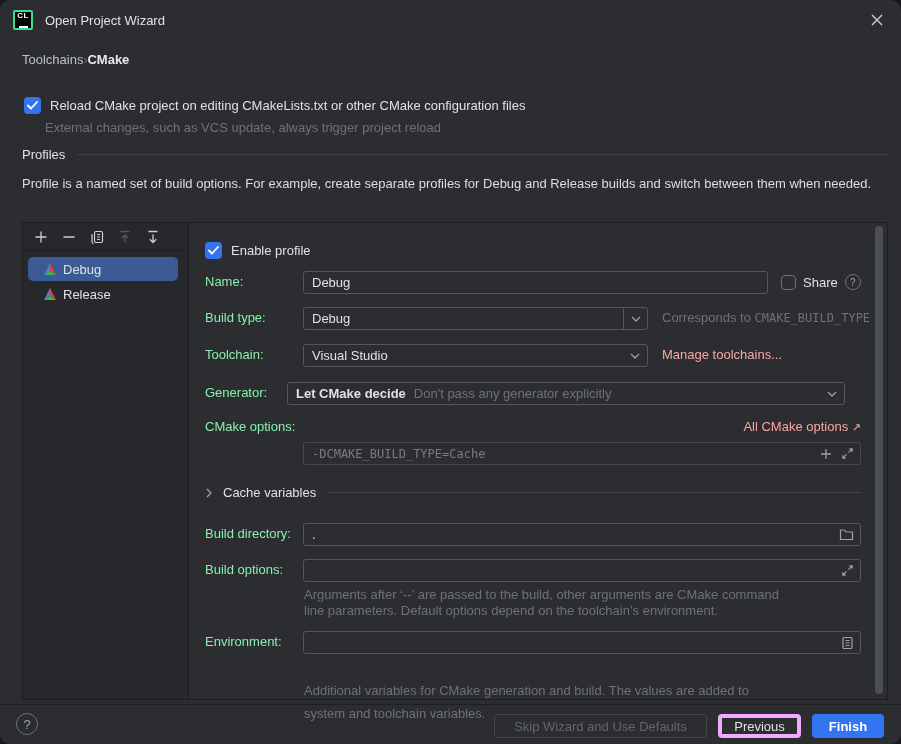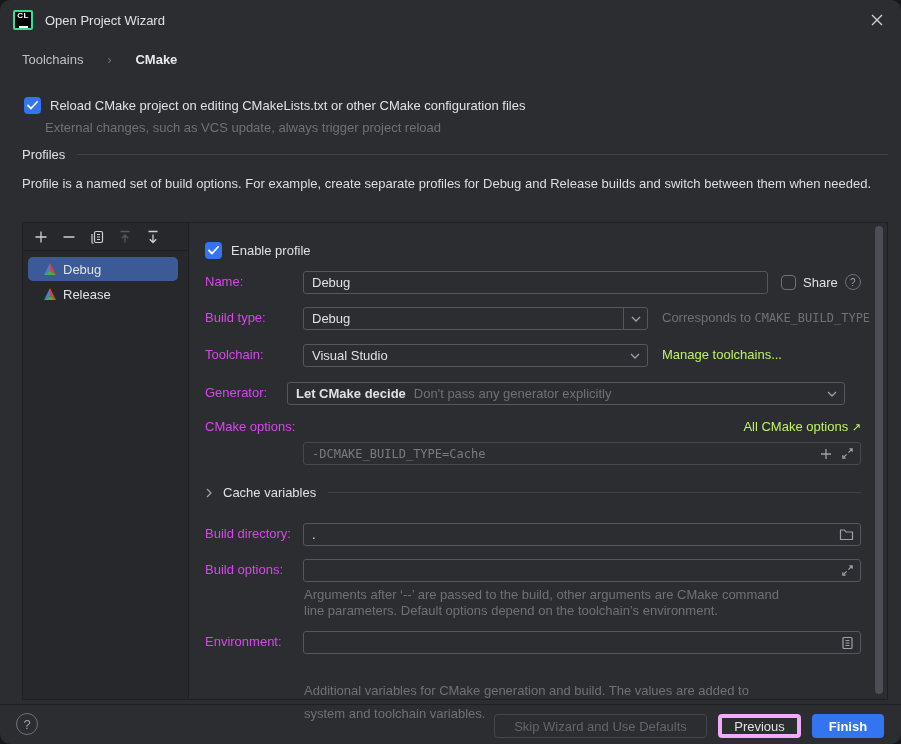--- a/index.html
+++ b/index.html
@@ -11,21 +11,21 @@
   .mono{font-family:"DejaVu Sans Mono","Liberation Mono",monospace;}
   
   .titlebar{position:absolute;left:0;top:0;width:100%;height:40px;display:flex;align-items:center;}
   .applogo{width:20px;height:20px;margin-left:13px;background:#000;border:2px solid #3edc91;border-radius:2px;
     display:flex;flex-direction:column;align-items:center;justify-content:space-between;box-sizing:border-box;}
   .applogo .cl{color:#fff;font-weight:bold;font-size:8px;line-height:8px;letter-spacing:.5px;}
   .applogo .bar{width:9px;height:2px;background:#fff;margin-top:2px;}
   .wintitle{margin-left:12px;color:#dfe1e5;}
   .closebtn{position:absolute;right:8px;top:4px;width:32px;height:32px;display:flex;align-items:center;justify-content:center;border-radius:4px;}
   
-  .breadcrumb{position:absolute;left:22px;top:52px;display:flex;align-items:center;gap:24px;}
+  .breadcrumb{position:absolute;left:22px;top:52px;display:flex;align-items:center;gap:0;}
   .breadcrumb .crumb{color:#bcc0c7;}
   .breadcrumb .sep{color:#6e7277;font-size:12px;}
   .breadcrumb .crumb.current{color:#e8eaed;font-weight:bold;}
   
   .cb{width:17px;height:17px;border-radius:4px;box-sizing:border-box;flex:none;}
   .cb.checked{background:#3574f0;display:flex;align-items:center;justify-content:center;}
   .cb.empty{border:1.5px solid #6e7277;background:transparent;}
   .cbrow{display:flex;align-items:center;gap:9px;}
   
   .reload-row{position:absolute;left:24px;top:97px;}
@@ -36,27 +36,27 @@
   
   .panel{position:absolute;left:22px;top:222px;width:866px;height:478px;border:1px solid #1e1f22;box-sizing:border-box;background:#2b2d30;}
   .listcol{position:absolute;left:0;top:0;width:166px;height:100%;background:#26282b;border-right:1px solid #1e1f22;box-sizing:border-box;}
   .listtoolbar{height:28px;border-bottom:1px solid #1e1f22;display:flex;align-items:center;padding-left:9px;gap:10px;box-sizing:border-box;}
   .tbtn{width:18px;height:18px;display:flex;align-items:center;justify-content:center;border-radius:3px;}
   .plist{padding-top:5px;}
   .pitem{height:24px;display:flex;align-items:center;gap:6px;padding-left:15px;margin:1px 10px 1px 5px;border-radius:5px;}
   .pitem.selected{background:#3c5a96;}
   
   .detail{position:absolute;left:167px;top:0;width:697px;height:100%;}
-  .flabel{position:absolute;left:15px;color:#d946ef;}
+  .flabel{position:absolute;left:15px;color:#86efac;}
   .field{position:absolute;height:23px;box-sizing:border-box;border:1px solid #54575d;border-radius:3px;
     display:flex;align-items:center;padding:0 6px 0 8px;background:#2b2d30;color:#dfe1e5;}
   .field .grow{flex:1;}
   .combo-seg{width:24px;height:23px;margin:-1px -7px -1px 0;border-left:1px solid #54575d;display:flex;align-items:center;justify-content:center;}
   .hinttext{color:#6e7277;}
-  .link{color:#bef264;}
+  .link{color:#fca5a5;}
   .scrollbar{position:absolute;left:852px;top:3px;width:8px;height:468px;background:#4b4e54;border-radius:4px;}
   .iconbtn{display:flex;align-items:center;justify-content:center;}
   .helpcircle{width:16px;height:16px;border:1.2px solid #6e7277;border-radius:50%;color:#9da0a8;
     display:flex;align-items:center;justify-content:center;font-size:10px;box-sizing:border-box;}
   
   .footer{position:absolute;left:0;top:704px;width:100%;height:40px;border-top:1px solid #1e1f22;box-sizing:border-box;}
   .footer .helpcircle{position:absolute;left:16px;top:8px;width:22px;height:22px;font-size:13px;}
   .btn{position:absolute;top:9px;height:24px;border-radius:4px;box-sizing:border-box;
     display:flex;align-items:center;justify-content:center;padding:0 14px;}
   .btn.disabled{border:1px solid #44474c;color:#63666b;}

